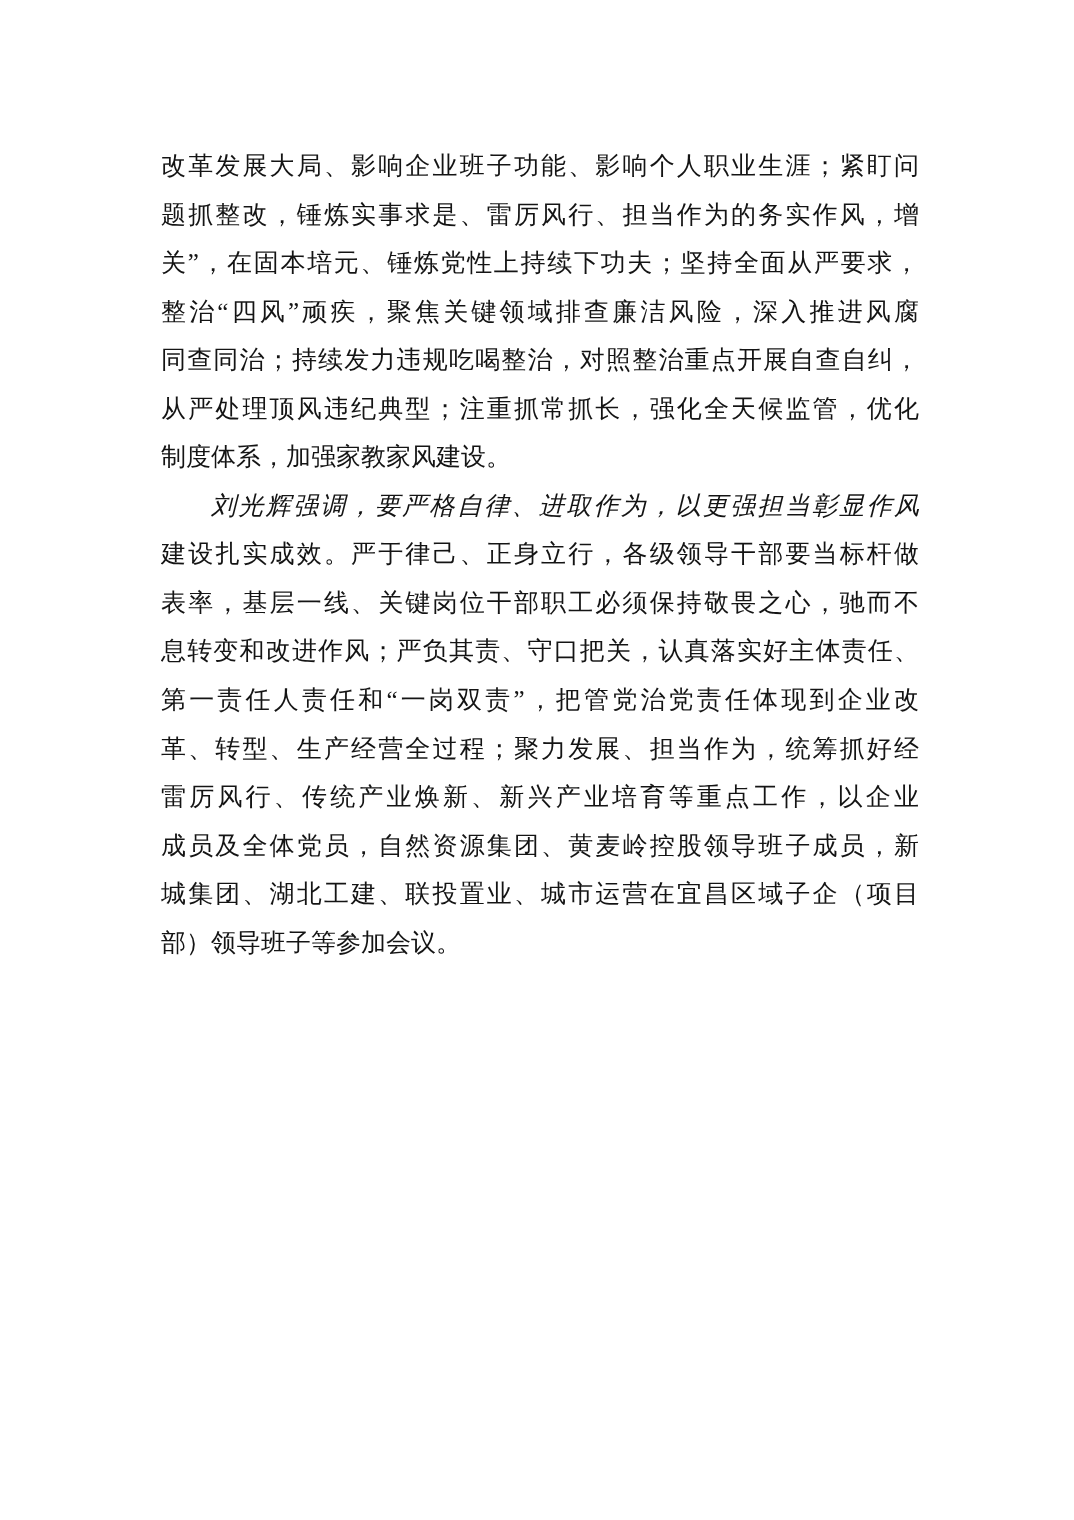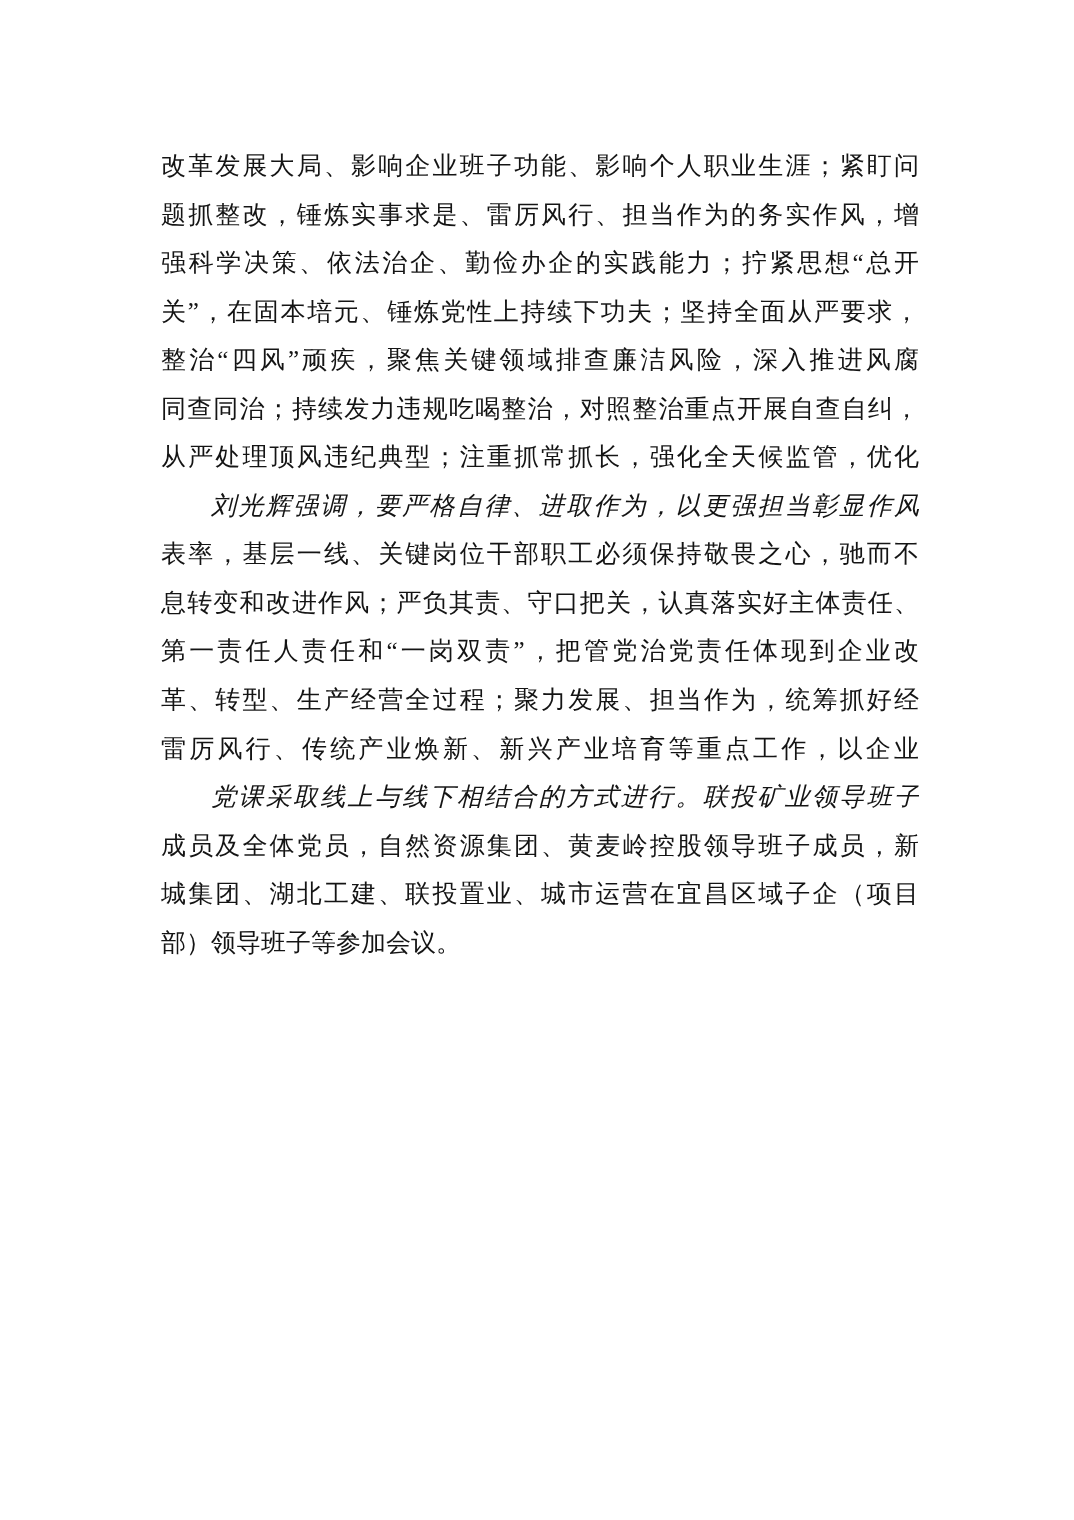--- a/index.html
+++ b/index.html
@@ -49,38 +49,38 @@
 </style>
 </head>
 <body>
 
 <div class="page">
   <div class="text-block">
 
     <div class="para">
       <div class="line full">改革发展大局、影响企业班子功能、影响个人职业生涯；紧盯问</div>
       <div class="line full">题抓整改，锤炼实事求是、雷厉风行、担当作为的务实作风，增</div>
-      <div class="line full">强科学决策、依法治企、勤俭办企的实践能力；拧紧思想“总开</div>
       <div class="line full">关”，在固本培元、锤炼党性上持续下功夫；坚持全面从严要求，</div>
       <div class="line full">整治“四风”顽疾，聚焦关键领域排查廉洁风险，深入推进风腐</div>
       <div class="line full">同查同治；持续发力违规吃喝整治，对照整治重点开展自查自纠，</div>
       <div class="line full">从严处理顶风违纪典型；注重抓常抓长，强化全天候监管，优化</div>
+      <div class="line">制度体系，加强家教家风建设。</div>
     </div>
 
     <div class="para">
       <div class="line full indent">刘光辉强调，要严格自律、进取作为，以更强担当彰显作风</div>
+      <div class="line full">建设扎实成效。严于律己、正身立行，各级领导干部要当标杆做</div>
       <div class="line full">表率，基层一线、关键岗位干部职工必须保持敬畏之心，驰而不</div>
       <div class="line full">息转变和改进作风；严负其责、守口把关，认真落实好主体责任、</div>
       <div class="line full">第一责任人责任和“一岗双责”，把管党治党责任体现到企业改</div>
       <div class="line full">革、转型、生产经营全过程；聚力发展、担当作为，统筹抓好经</div>
       <div class="line full">雷厉风行、传统产业焕新、新兴产业培育等重点工作，以企业</div>
     </div>
 
     <div class="para">
-      <div class="line full indent">党课采取线上与线下相结合的方式进行。联投矿业领导班子</div>
       <div class="line full">成员及全体党员，自然资源集团、黄麦岭控股领导班子成员，新</div>
       <div class="line full">城集团、湖北工建、联投置业、城市运营在宜昌区域子企（项目</div>
       <div class="line">部）领导班子等参加会议。</div>
     </div>
 
   </div>
 
   <div class="page-number">- 14 -</div>
 </div>
 

